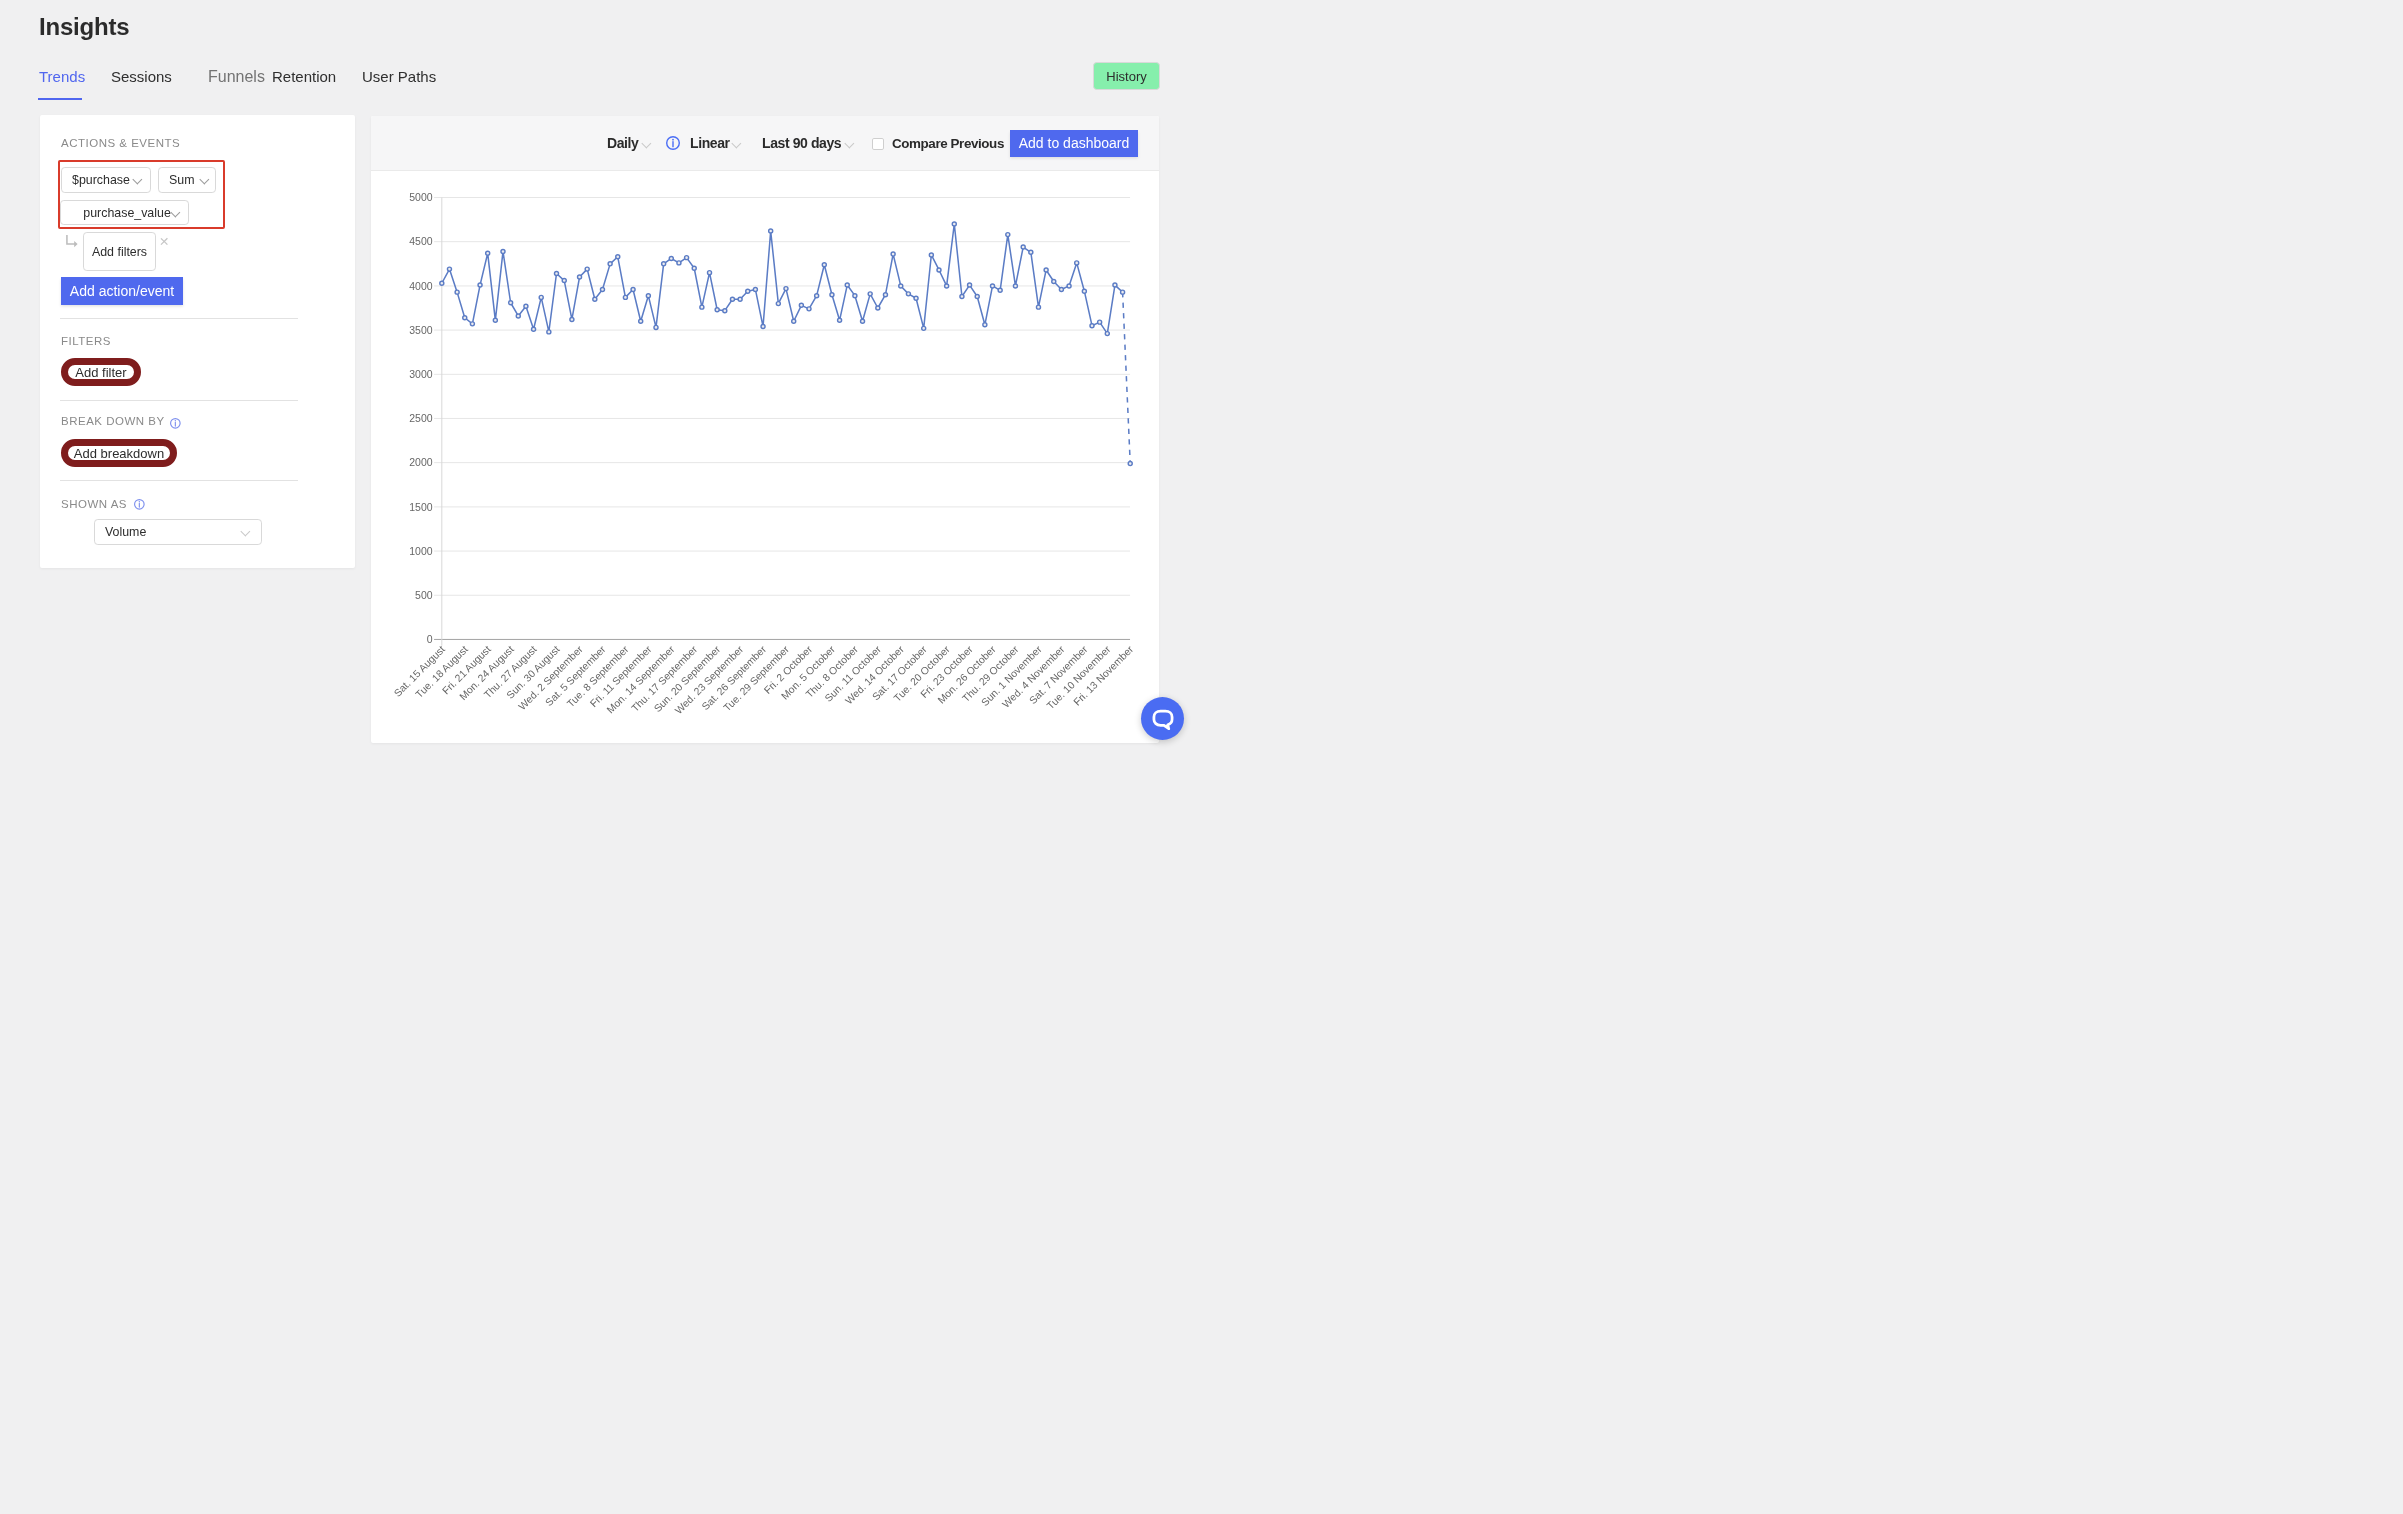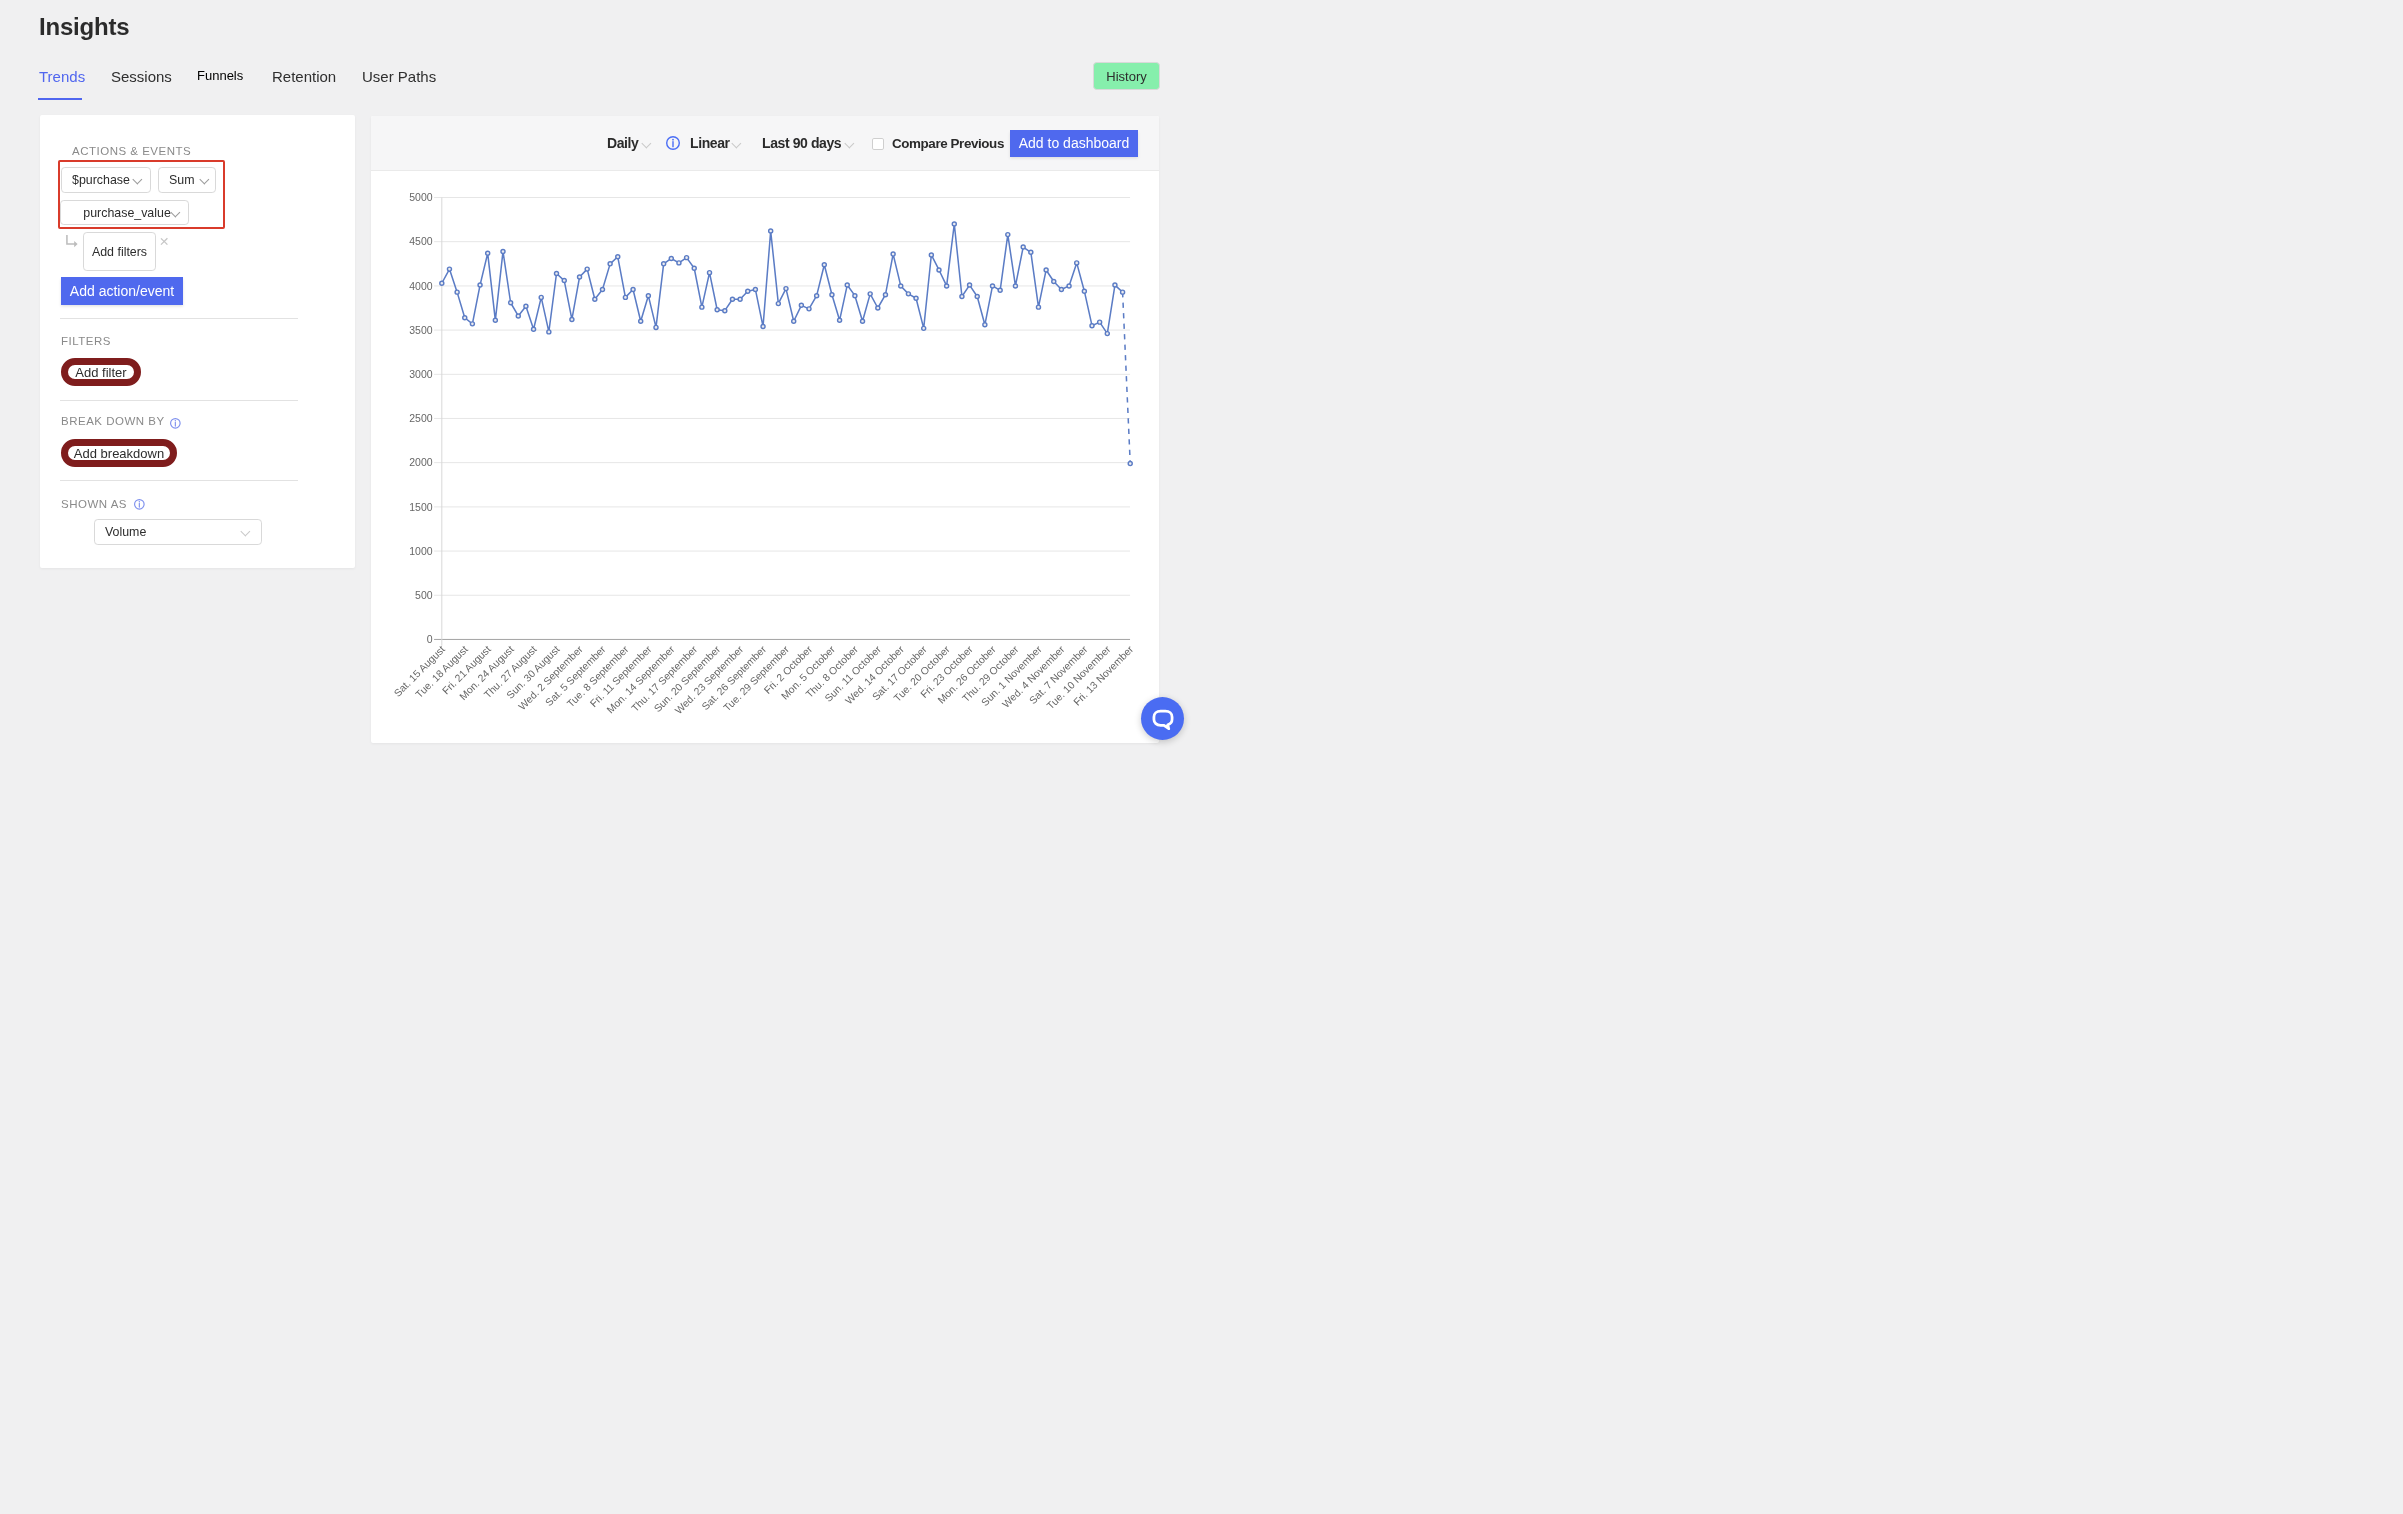--- a/index.html
+++ b/index.html
@@ -17,30 +17,30 @@
 .hctl { position:absolute; font-size:14px; font-weight:600; color:#2b2b2b; letter-spacing:-0.4px; white-space:nowrap; }
 </style>
 </head>
 <body>
 <div id="page">
 
   <div style="position:absolute;left:39px;top:12.6px;font-size:24px;font-weight:700;color:#2b2b2b;letter-spacing:-0.2px;">Insights</div>
 
   <div style="position:absolute;left:39px;top:68px;font-size:15px;color:#5066ef;">Trends</div>
   <div style="position:absolute;left:111px;top:68px;font-size:15px;color:#2f2f2f;">Sessions</div>
-  <div style="position:absolute;left:197px;top:68px;font-size:13px;color:#000000;">Funnels</div>
+  <div style="position:absolute;left:208px;top:68px;font-size:16px;color:#737373;">Funnels</div>
   <div style="position:absolute;left:272px;top:68px;font-size:15px;color:#2f2f2f;">Retention</div>
   <div style="position:absolute;left:362px;top:68px;font-size:15px;color:#2f2f2f;">User Paths</div>
   <div style="position:absolute;left:38px;top:98px;width:44px;height:2.1px;background:#5066ef;"></div>
 
   <div style="position:absolute;left:1093px;top:62px;width:67px;height:28px;background:#86efac;border:1px solid #d9d9d9;border-radius:3.8px;font-size:13px;color:#2d2d2d;display:flex;align-items:center;justify-content:center;">History</div>
 
   <div class="card" style="left:40px;top:115px;width:315px;height:453px;"></div>
 
-  <div class="seclabel" style="left:72px;top:137px;margin-top:8px;">ACTIONS &amp; EVENTS</div>
+  <div class="seclabel" style="left:61px;top:137px;">ACTIONS &amp; EVENTS</div>
 
   <div style="position:absolute;left:58px;top:160px;width:167px;height:69px;border:2.1px solid #d93b2b;border-radius:1.9px;"></div>
 
   <div class="sel" style="left:61px;top:167px;width:90px;height:25.5px;padding:0 8.6px 0 10px;justify-content:space-between;">$purchase<span class="chev"></span></div>
   <div class="sel" style="left:158px;top:167px;width:58px;height:25.5px;padding:0 6.7px 0 10px;justify-content:space-between;">Sum<span class="chev"></span></div>
   <div class="sel" style="left:60px;top:200px;width:129px;height:25px;padding:0 8.6px 0 10px;justify-content:flex-end;">purchase_value<span class="chev"></span></div>
 
   <svg style="position:absolute;left:65px;top:235px;" width="15.3" height="14.3" viewBox="0 0 16 15">
     <path d="M2 0 L2 9.5 L10.5 9.5" fill="none" stroke="#bcbcbc" stroke-width="1.6"></path>
     <path d="M9.6 6.2 L13.2 9.5 L9.6 12.8 Z" fill="#bcbcbc"></path>

